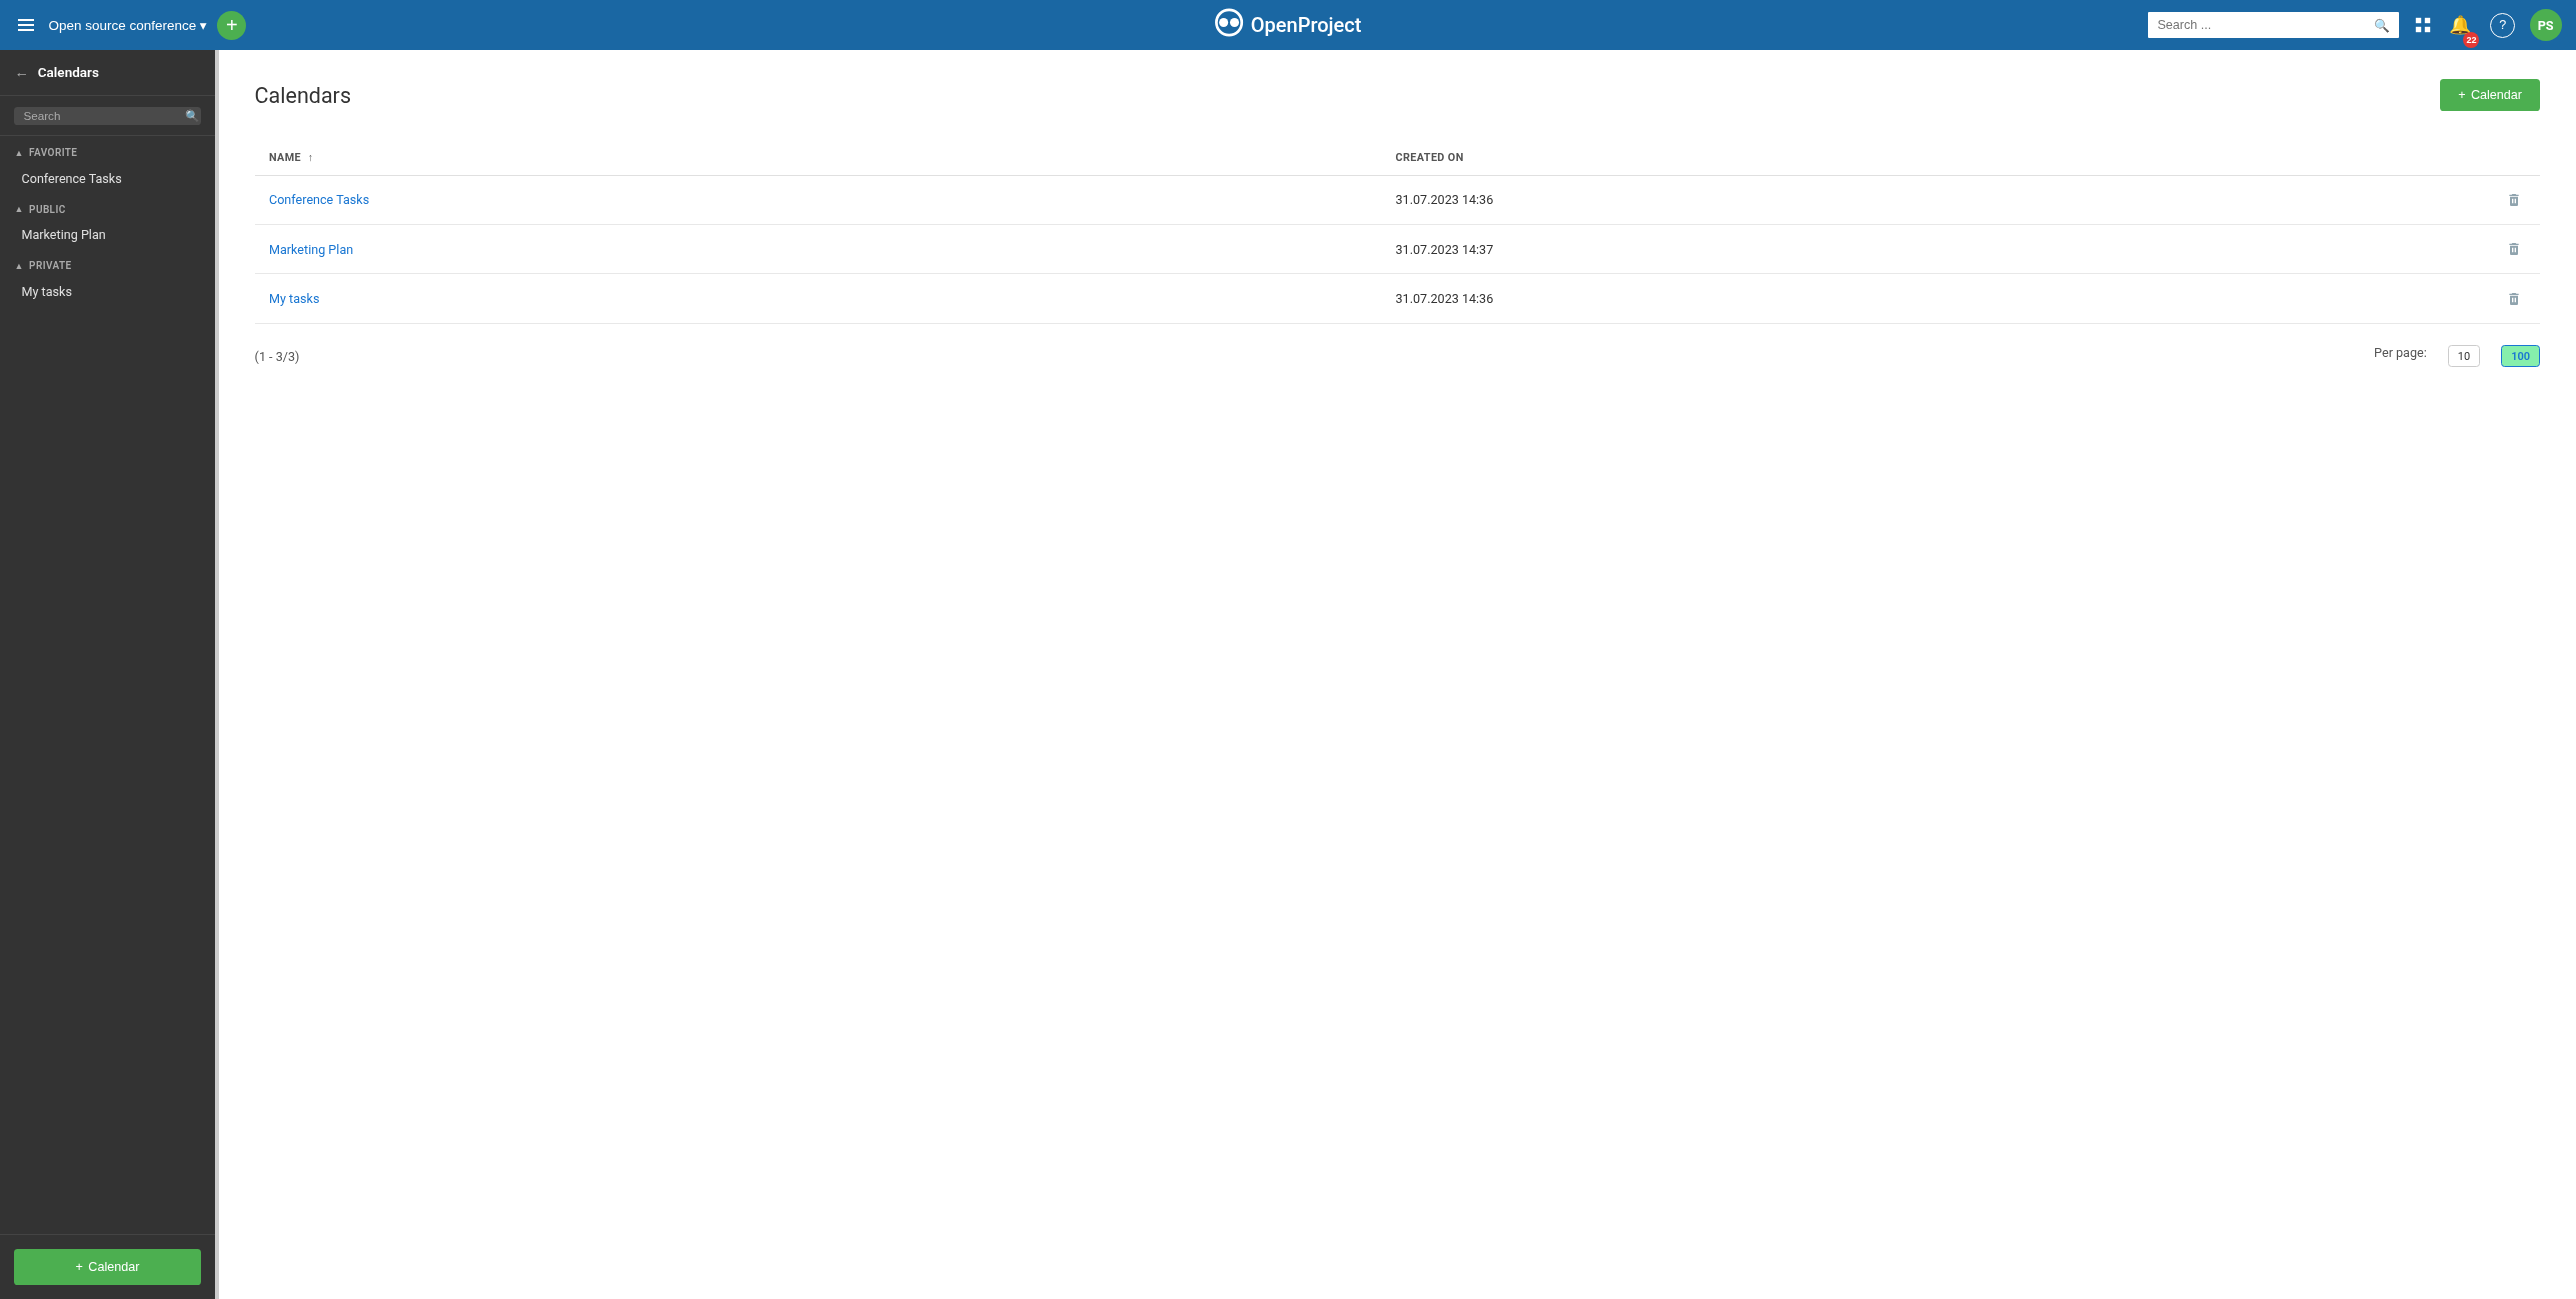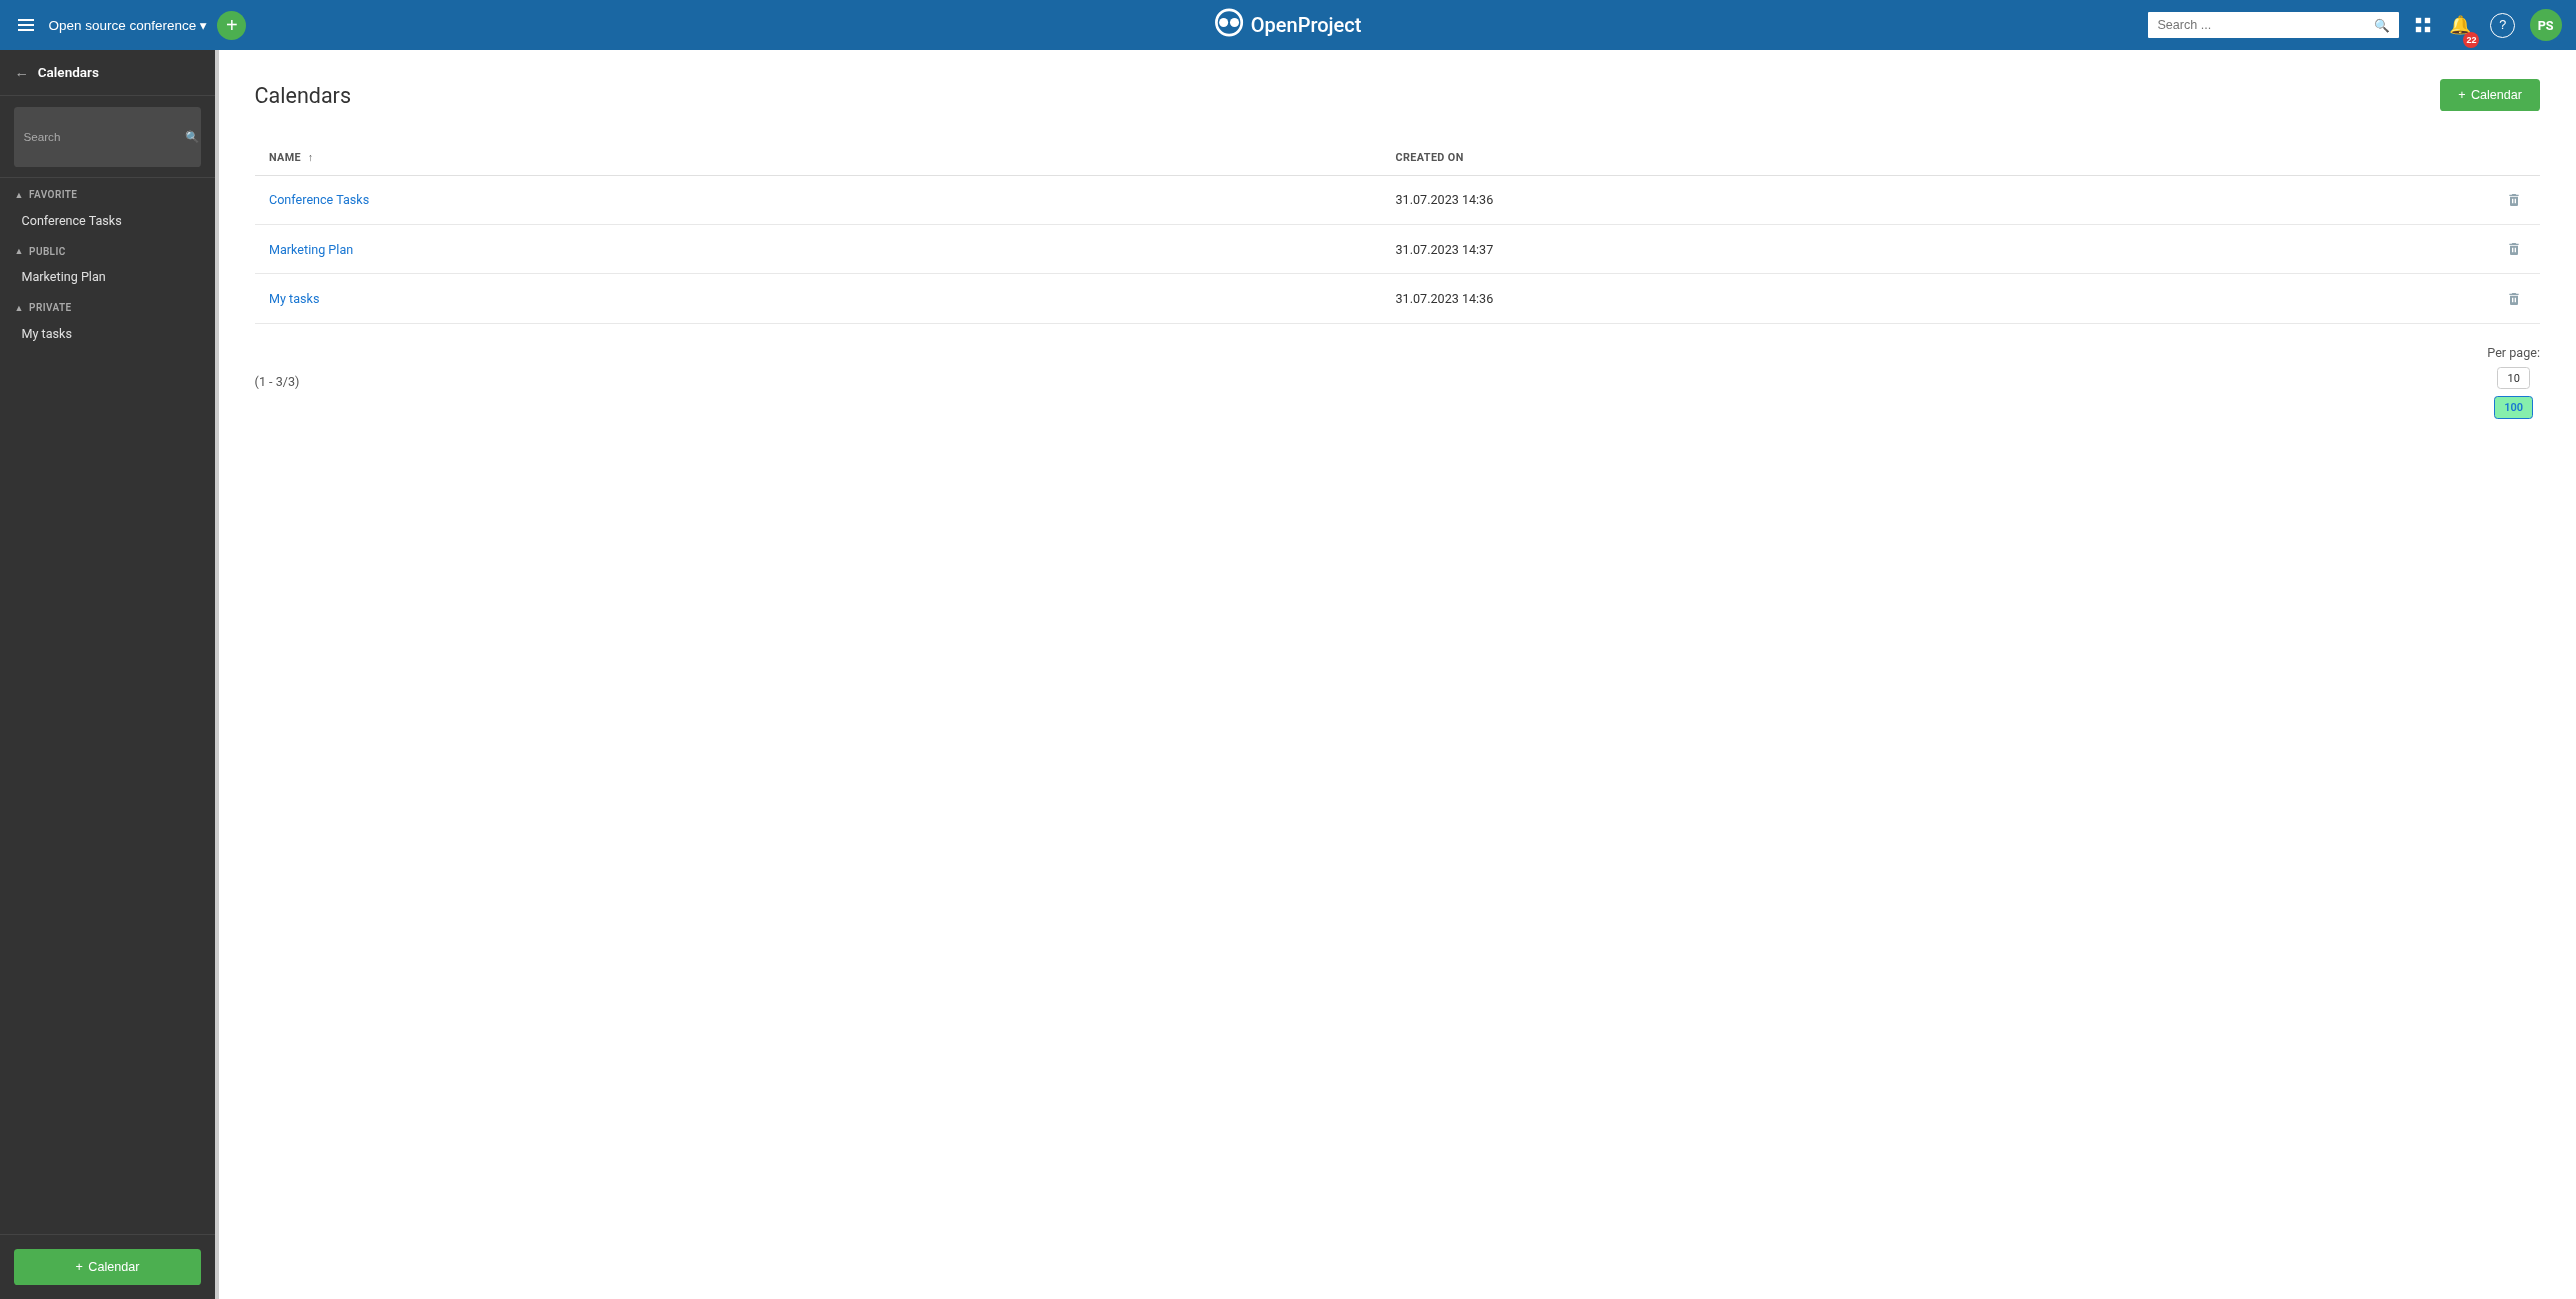--- a/index.html
+++ b/index.html
@@ -89,21 +89,21 @@
     }
     .sidebar-title { font-size: 13.5px; font-weight: 600; color: white; }
 
     .sidebar-search {
       padding: 10.8px 14.4px;
       border-bottom: 0.9px solid #444;
     }
     .sidebar-search-box {
       display: flex; align-items: center;
       background: #4a4a4a; border-radius: 3.6px;
-      padding: 23px 9px; gap: 7.2px;
+      padding: 2px 9px; gap: 7.2px;
     }
     .sidebar-search-box input {
       background: none; border: none; outline: none;
       color: white; font-size: 11.7px; flex: 1;
     }
     .sidebar-search-box input::placeholder { color: #aaa; }
     .sidebar-search-icon { color: #aaa; font-size: 11.7px; }
 
     .sidebar-section-header {
       display: flex; align-items: center; gap: 5.4px;
@@ -174,21 +174,21 @@
       color: #90a4ae; font-size: 14.4px;
       display: flex; align-items: center; justify-content: center;
       padding: 3.6px; float: right;
     }
 
     .table-footer {
       display: flex; align-items: center; justify-content: space-between;
       padding: 14.4px 0; margin-top: 7.2px;
     }
     .pagination-info { color: #555; font-size: 12.6px; }
-    .per-page-area { display: flex; align-items: center; gap: 7px; font-size: 12.6px; color: #555; flex-direction: column; }
+    .per-page-area { display: flex; gap: 21px; font-size: 12.6px; color: #555; }
     .per-page-num {
       padding: 3.6px 9px; border: 0.9px solid #ccc; border-radius: 3.6px;
       font-size: 11px; color: #333; cursor: pointer;
     }
     .per-page-num.active { background: #86efac; border-color: #1976d2; color: #1976d2; font-weight: 600; }
   </style>
 </head>
 <body>
 
 <nav class="top-nav">

